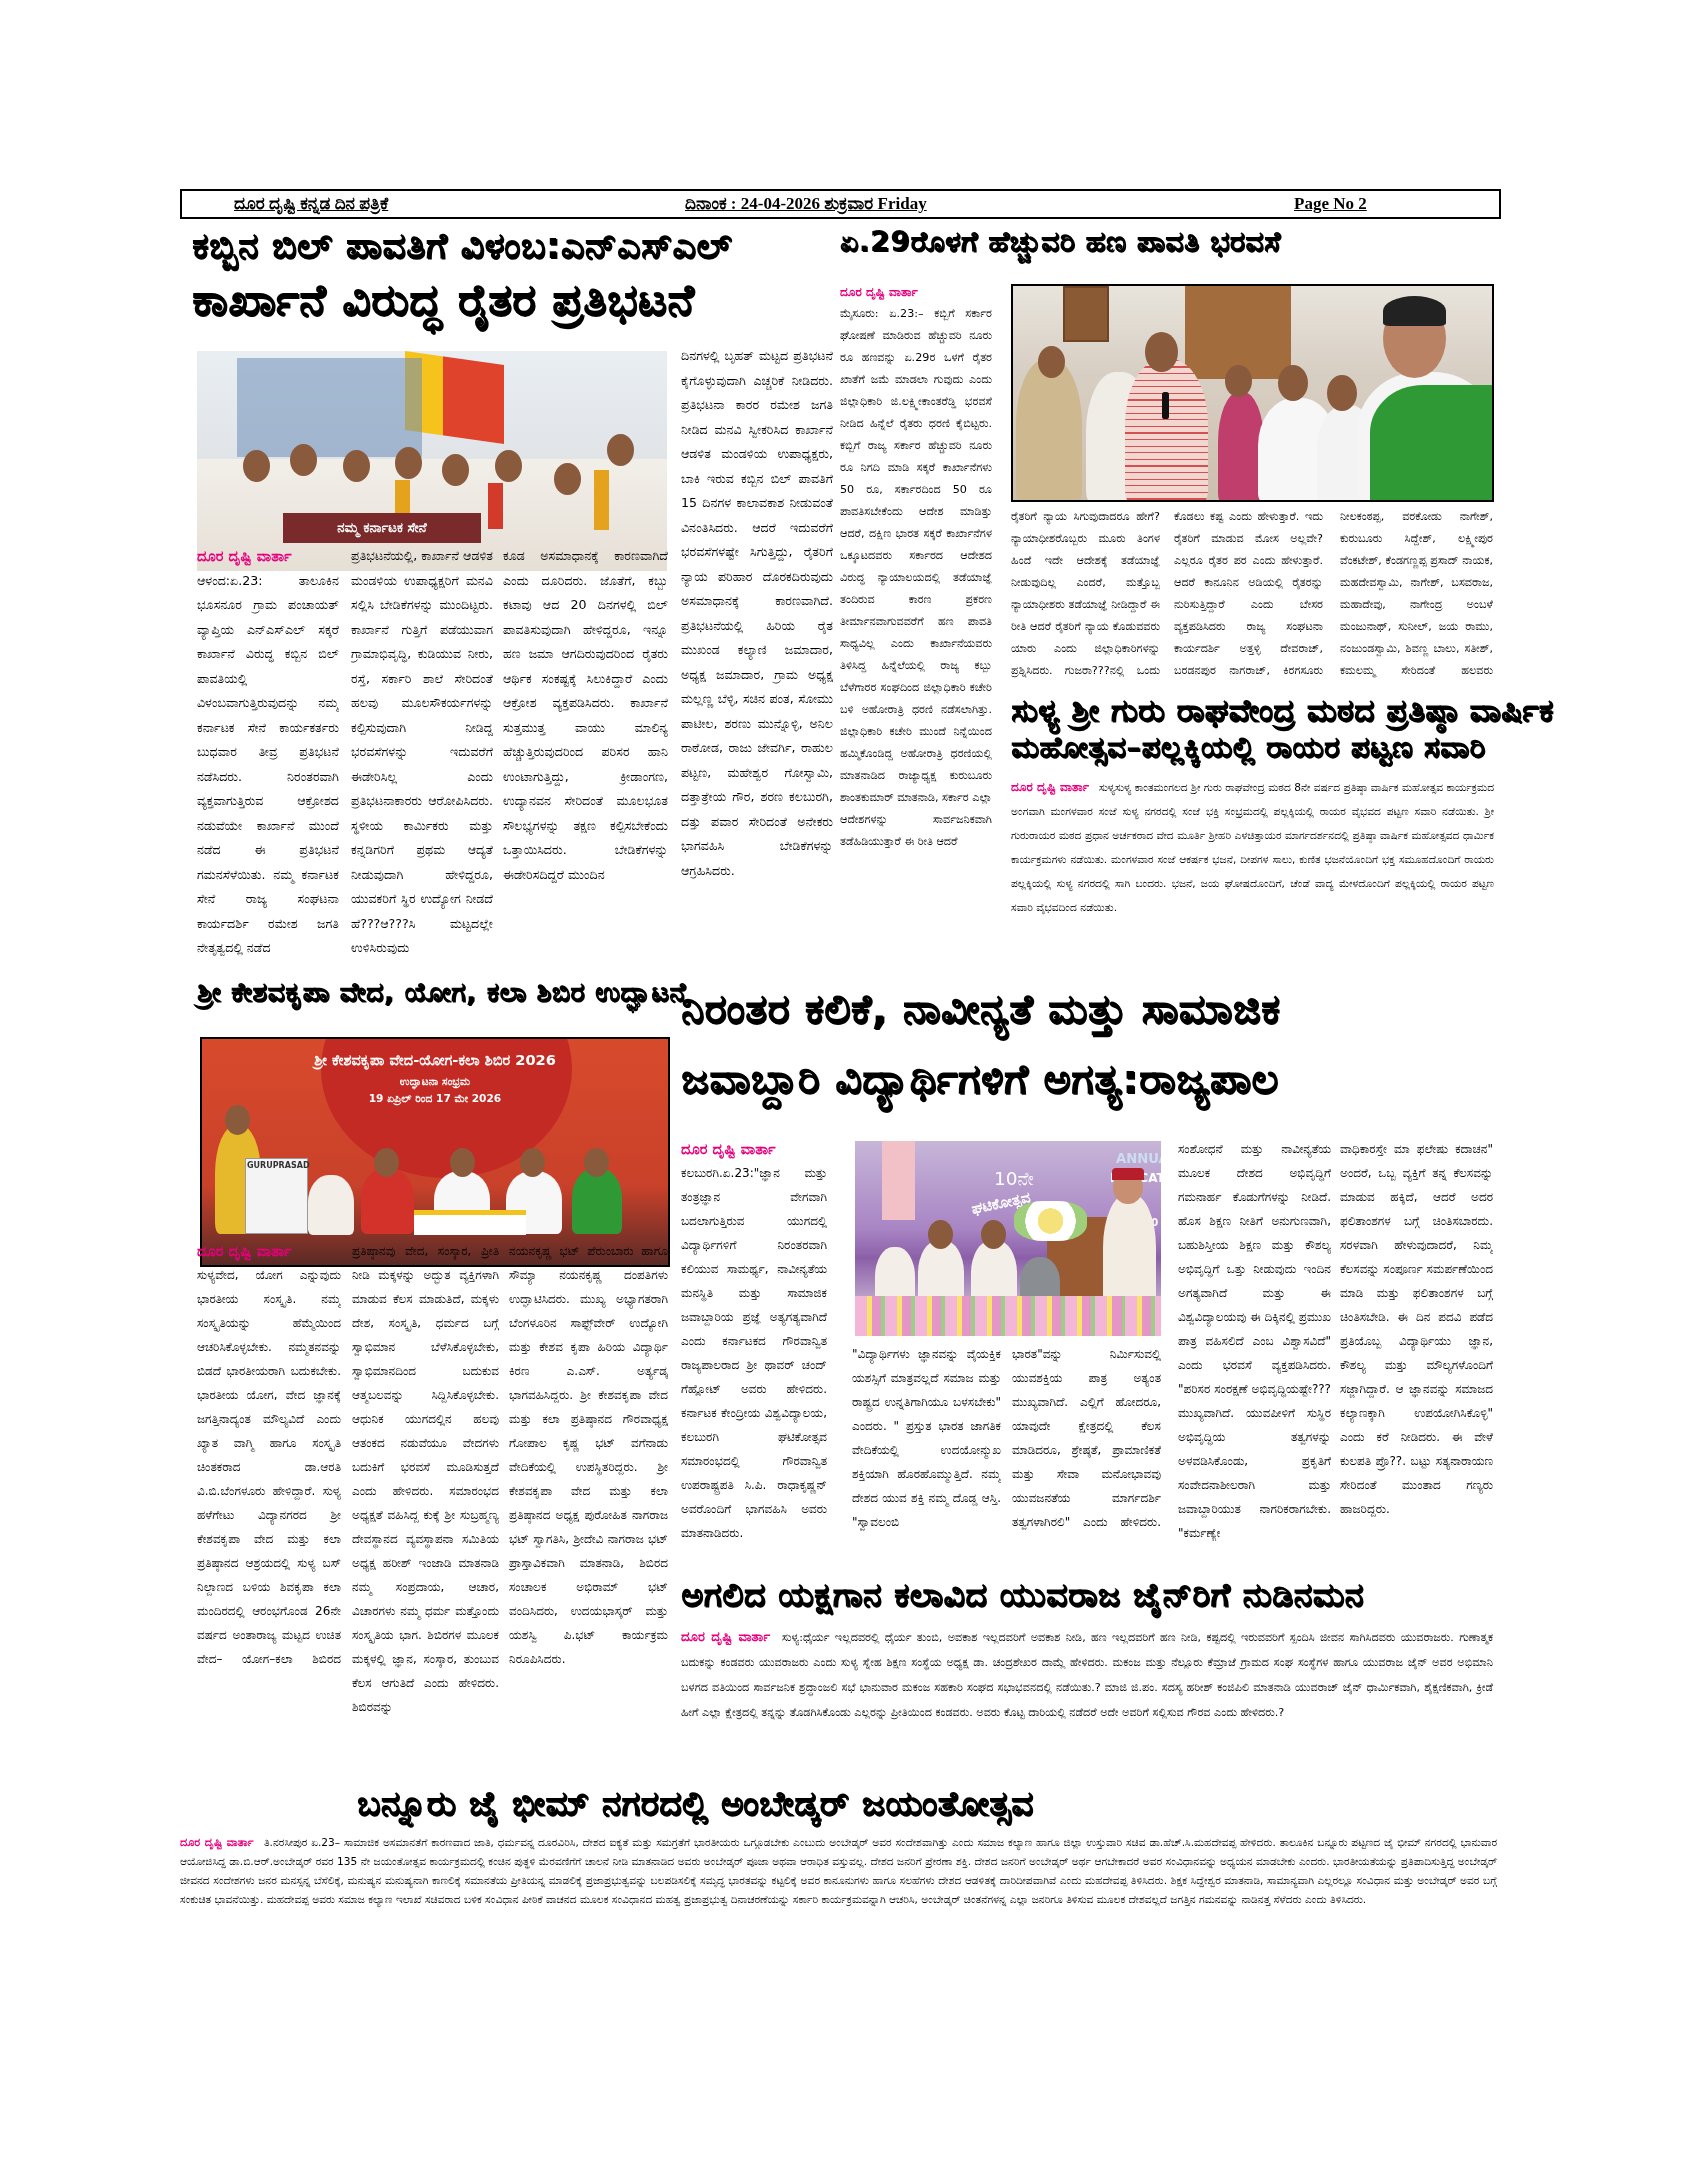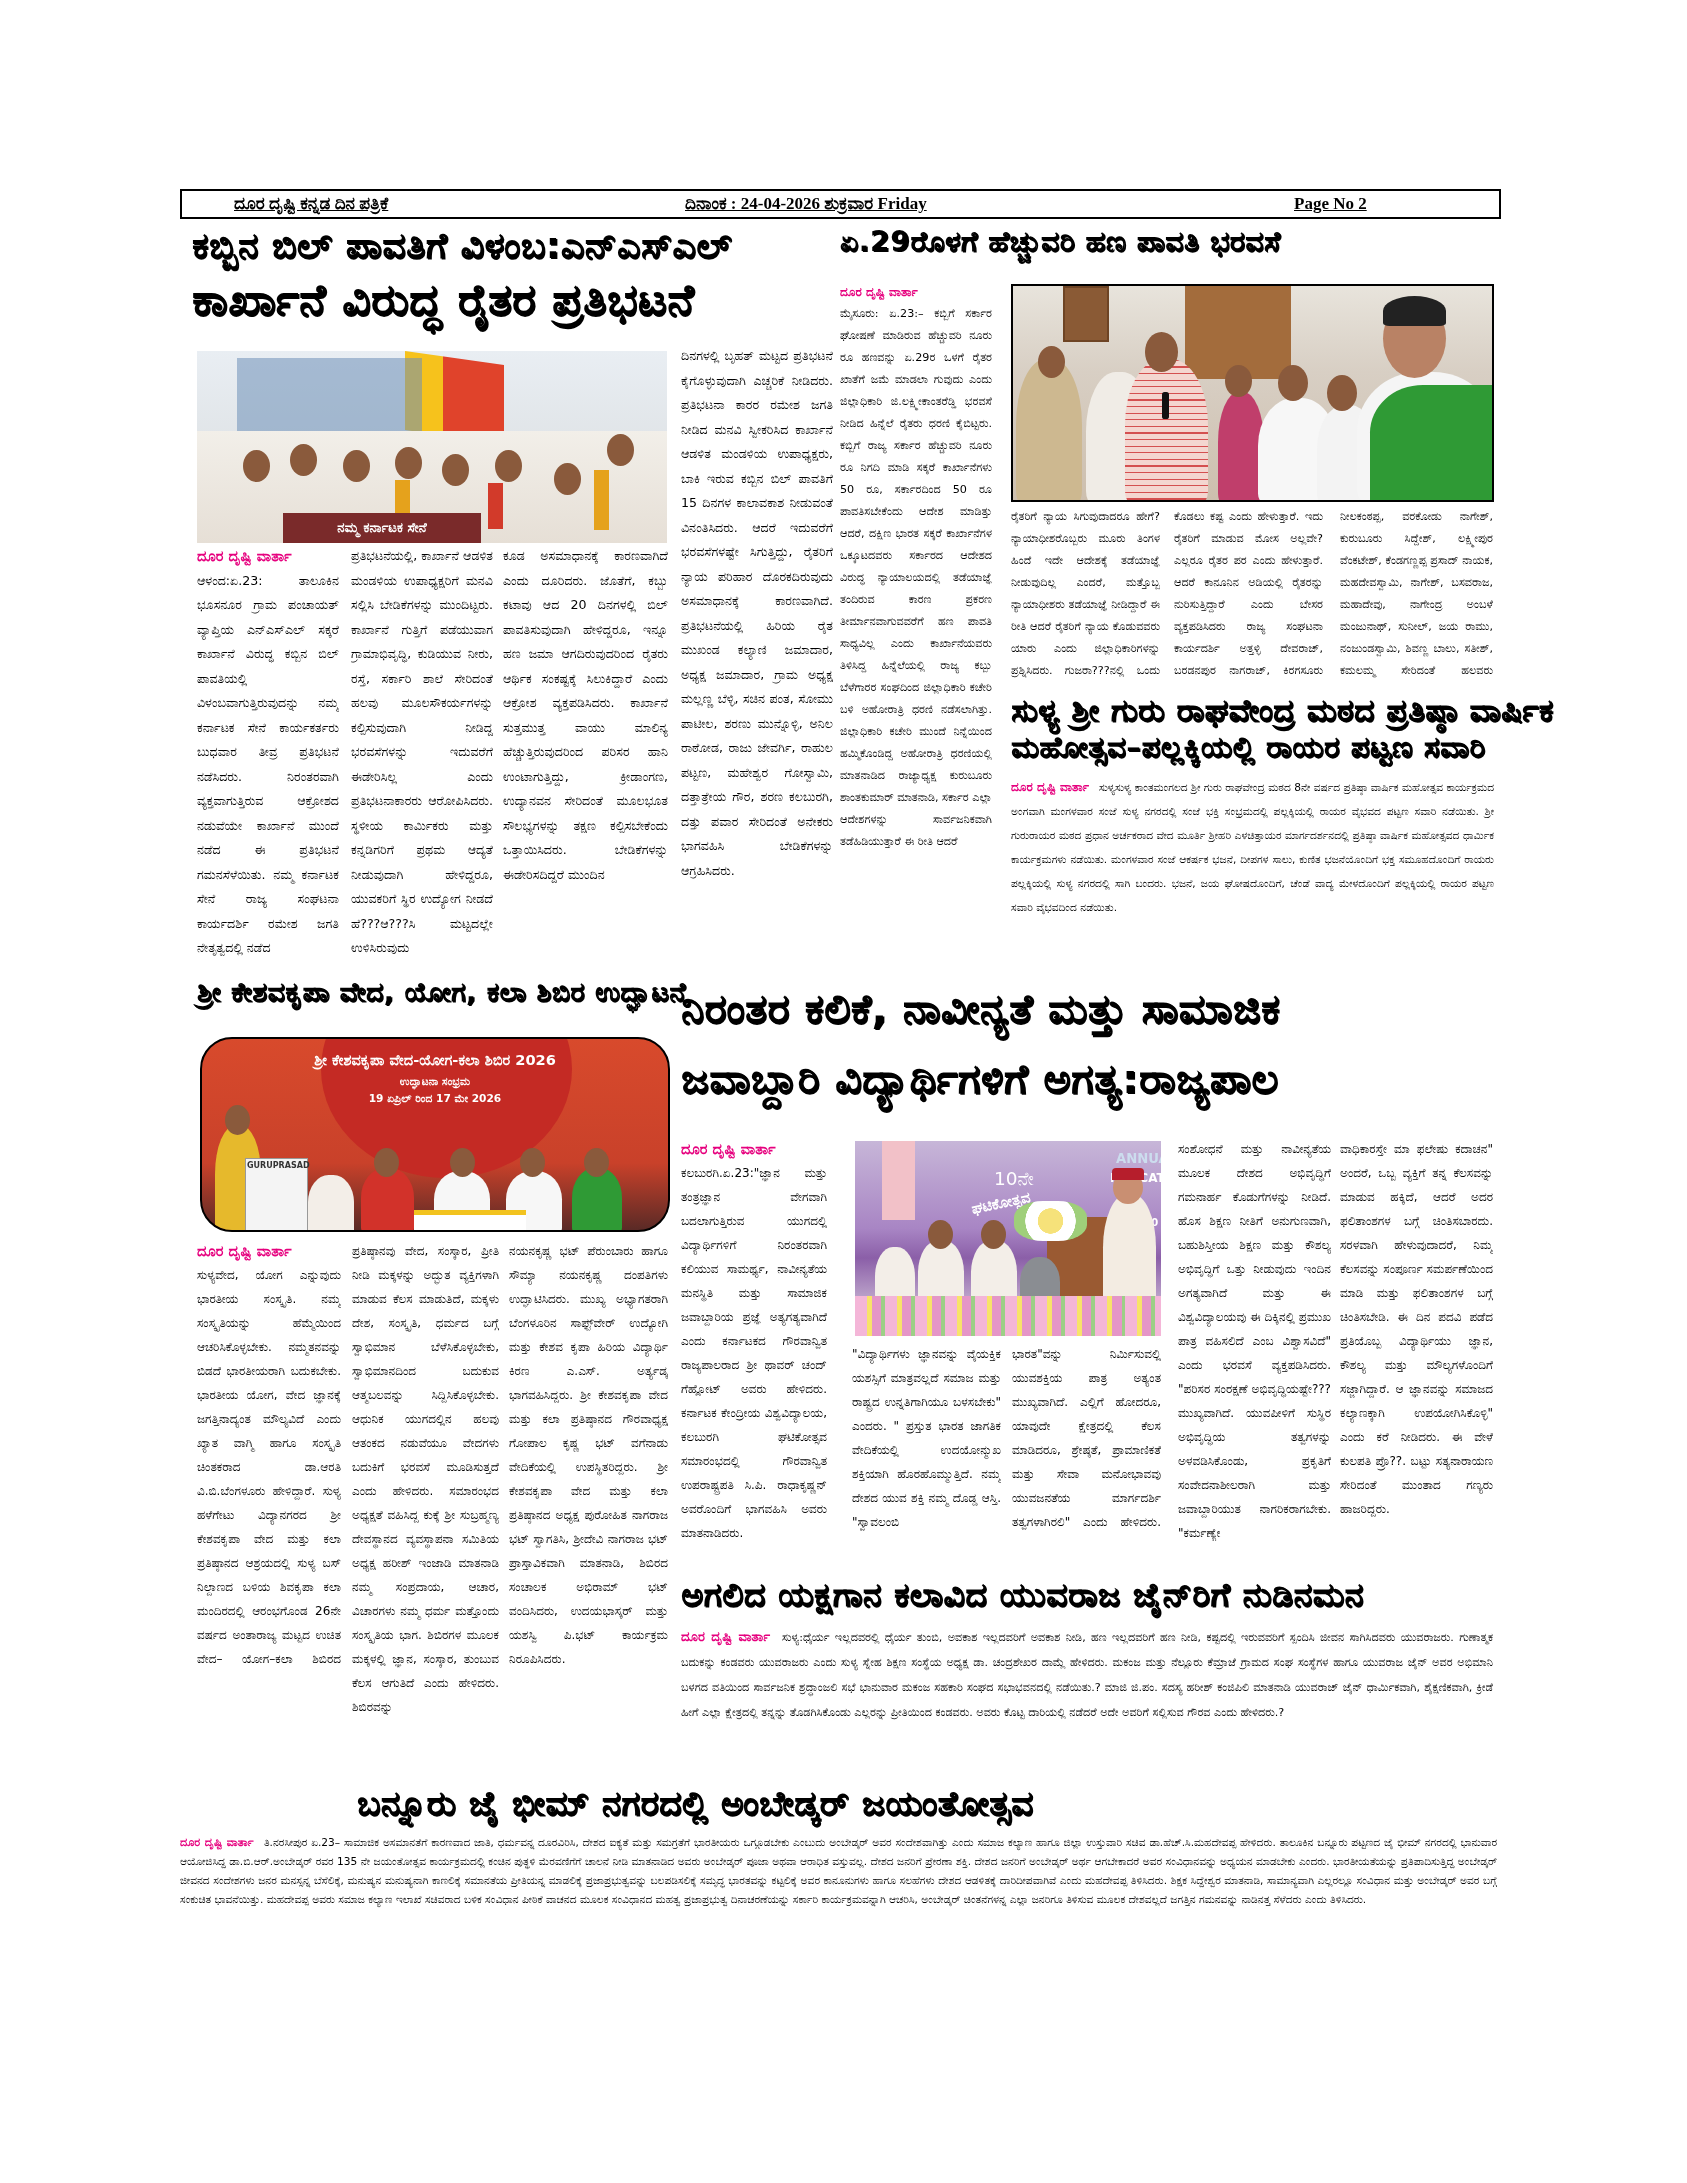--- a/index.html
+++ b/index.html
@@ -31,21 +31,21 @@
 
 <div class="masthead">
   <span class="mh-name">ದೂರ ದೃಷ್ಟಿ ಕನ್ನಡ ದಿನ ಪತ್ರಿಕೆ</span>
   <span class="mh-date">ದಿನಾಂಕ : 24-04-2026  ಶುಕ್ರವಾರ  Friday</span>
   <span class="mh-page">Page No  2</span>
 </div>
 
 <div class="hl" style="left:192px; top:228px; font-size:36px;">ಕಬ್ಬಿನ ಬಿಲ್ ಪಾವತಿಗೆ ವಿಳಂಬ:ಎನ್‌ಎಸ್‌ಎಲ್</div>
 <div class="hl" style="left:192px; top:278px; font-size:44px;">ಕಾರ್ಖಾನೆ ವಿರುದ್ಧ ರೈತರ ಪ್ರತಿಭಟನೆ</div>
 
-<div class="photo" style="left:197px; top:351px; width:470px; height:192px; border:none; background:linear-gradient(180deg,#e9eef3 0%,#dfe3e6 55%,#cfc4bd 100%);">
+<div class="photo" style="left:197px; top:351px; width:470px; height:220px; border:none; background:linear-gradient(180deg,#e9eef3 0%,#dfe3e6 55%,#cfc4bd 100%);">
   <div style="position:absolute; left:208px; top:6.6px; width:99px; height:79px; background:linear-gradient(90deg,#f6c21c 0 38%,#e0432b 38% 100%); transform:skewY(8deg);"></div>
   <div style="position:absolute; left:40px; top:6.6px; width:185px; height:99px; background:#6d8fb8; opacity:.55;"></div>
   <div style="position:absolute; left:0; right:0; bottom:0; height:112px; background:linear-gradient(180deg,#f2efe9,#e6dfd6);"></div>
   <div class="head" style="left:46px; top:99px; width:26.5px; height:32px;"></div>
   <div class="head" style="left:93px; top:93px; width:26.5px; height:32px;"></div>
   <div class="head" style="left:146px; top:99px; width:26.5px; height:32px;"></div>
   <div class="head" style="left:198px; top:96px; width:26.5px; height:32px;"></div>
   <div class="head" style="left:245px; top:103px; width:26.5px; height:32px;"></div>
   <div class="head" style="left:298px; top:99px; width:26.5px; height:32px;"></div>
   <div class="head" style="left:357px; top:112px; width:26.5px; height:32px;"></div>
@@ -94,21 +94,21 @@
 <div class="col" style="left:1340px; top:506px; width:153px; height:179px; font-size:11.2px; line-height:22px;">ನೀಲಕಂಠಪ್ಪ, ವರಕೋಡು ನಾಗೇಶ್, ಕುರುಬೂರು ಸಿದ್ದೇಶ್, ಲಕ್ಷ್ಮೀಪುರ ವೆಂಕಟೇಶ್, ಕೆಂಡಗಣ್ಣಪ್ಪ ಪ್ರಸಾದ್ ನಾಯಕ, ಮಹದೇವಸ್ವಾಮಿ, ನಾಗೇಶ್, ಬಸವರಾಜ, ಮಹಾದೇವು, ನಾಗೇಂದ್ರ ಅಂಬಳೆ ಮಂಜುನಾಥ್, ಸುನೀಲ್, ಜಯ ರಾಮು, ನಂಜುಂಡಸ್ವಾಮಿ, ಶಿವಣ್ಣ ಬಾಲು, ಸತೀಶ್, ಕಮಲಮ್ಮ ಸೇರಿದಂತೆ ಹಲವರು ಭಾಗವಹಿಸಿದ್ದರು.</div>
 
 <div class="hl" style="left:1011px; top:695px; font-size:31px;">ಸುಳ್ಯ ಶ್ರೀ ಗುರು ರಾಘವೇಂದ್ರ ಮಠದ ಪ್ರತಿಷ್ಠಾ ವಾರ್ಷಿಕ</div>
 <div class="hl" style="left:1011px; top:733px; font-size:29px;">ಮಹೋತ್ಸವ–ಪಲ್ಲಕ್ಕಿಯಲ್ಲಿ ರಾಯರ ಪಟ್ಟಣ ಸವಾರಿ</div>
 <div class="wide" style="left:1011px; top:775px; width:483px; height:192px; font-size:10.6px; line-height:24px;">
   <span class="byline" style="font-size:12px;">ದೂರ ದೃಷ್ಟಿ ವಾರ್ತಾ</span>
   <span>ಸುಳ್ಯಸುಳ್ಯ ಕಾಂತಮಂಗಲದ ಶ್ರೀ ಗುರು ರಾಘವೇಂದ್ರ ಮಠದ 8ನೇ ವರ್ಷದ ಪ್ರತಿಷ್ಠಾ ವಾರ್ಷಿಕ ಮಹೋತ್ಸವ ಕಾರ್ಯಕ್ರಮದ ಅಂಗವಾಗಿ ಮಂಗಳವಾರ ಸಂಜೆ ಸುಳ್ಯ ನಗರದಲ್ಲಿ ಸಂಜೆ ಭಕ್ತಿ ಸಂಭ್ರಮದಲ್ಲಿ ಪಲ್ಲಕ್ಕಿಯಲ್ಲಿ ರಾಯರ ವೈಭವದ ಪಟ್ಟಣ ಸವಾರಿ ನಡೆಯಿತು. ಶ್ರೀ ಗುರುರಾಯರ ಮಠದ ಪ್ರಧಾನ ಅರ್ಚಕರಾದ ವೇದ ಮೂರ್ತಿ ಶ್ರೀಹರಿ ಎಳಚಿತ್ತಾಯರ ಮಾರ್ಗದರ್ಶನದಲ್ಲಿ ಪ್ರತಿಷ್ಠಾ ವಾರ್ಷಿಕ ಮಹೋತ್ಸವದ ಧಾರ್ಮಿಕ ಕಾರ್ಯಕ್ರಮಗಳು ನಡೆಯಿತು. ಮಂಗಳವಾರ ಸಂಜೆ ಆಕರ್ಷಕ ಭಜನೆ, ದೀಪಗಳ ಸಾಲು, ಕುಣಿತ ಭಜನೆಯೊಂದಿಗೆ ಭಕ್ತ ಸಮೂಹದೊಂದಿಗೆ ರಾಯರು ಪಲ್ಲಕ್ಕಿಯಲ್ಲಿ ಸುಳ್ಯ ನಗರದಲ್ಲಿ ಸಾಗಿ ಬಂದರು. ಭಜನೆ, ಜಯ ಘೋಷದೊಂದಿಗೆ, ಚೆಂಡೆ ವಾದ್ಯ ಮೇಳದೊಂದಿಗೆ ಪಲ್ಲಕ್ಕಿಯಲ್ಲಿ ರಾಯರ ಪಟ್ಟಣ ಸವಾರಿ ವೈಭವದಿಂದ ನಡೆಯಿತು.</span>
 </div>
 
 <div class="hl" style="left:197px; top:979px; font-size:26.5px;">ಶ್ರೀ ಕೇಶವಕೃಪಾ ವೇದ, ಯೋಗ, ಕಲಾ ಶಿಬಿರ ಉದ್ಘಾಟನೆ</div>
-<div class="photo" style="left:200px; top:1037px; width:470px; height:195px; background:linear-gradient(180deg,#d84a2c 0%,#c9412a 65%,#5a2a26 100%);border-radius:32px;">
+<div class="photo" style="left:200px; top:1037px; width:470px; height:230px; background:linear-gradient(180deg,#d84a2c 0%,#c9412a 65%,#5a2a26 100%);">
   <div style="position:absolute; left:119px; top:-79px; width:251px; height:218px; border-radius:50%; background:#c42a24;"></div>
   <div class="cap" style="top:12px; font-size:14.6px;">ಶ್ರೀ ಕೇಶವಕೃಪಾ ವೇದ-ಯೋಗ-ಕಲಾ ಶಿಬಿರ 2026</div>
   <div class="cap2" style="top:36px;">ಉದ್ಘಾಟನಾ ಸಂಭ್ರಮ</div>
   <div class="cap2" style="top:53px;">19 ಏಪ್ರಿಲ್ ರಿಂದ 17 ಮೇ 2026</div>
   <div class="person" style="left:13.2px; top:86px; width:46px; height:109px; background:#e6b92c;"></div>
   <div class="head" style="left:23px; top:66px; width:25px; height:30px;"></div>
   <div style="position:absolute; left:43px; top:119px; width:63px; height:76px; background:#f4f4f4; border:1.3px solid #999;"></div>
   <div style="position:absolute; left:45px; top:122px; width:60px; font-size:8px; font-weight:bold; color:#333; text-align:center;">GURUPRASAD</div>
   <div class="person" style="left:106px; top:136px; width:46px; height:60px; background:#f3eee8;"></div>
   <div class="person" style="left:159px; top:129px; width:53px; height:66px; background:#d2322a;"></div>

